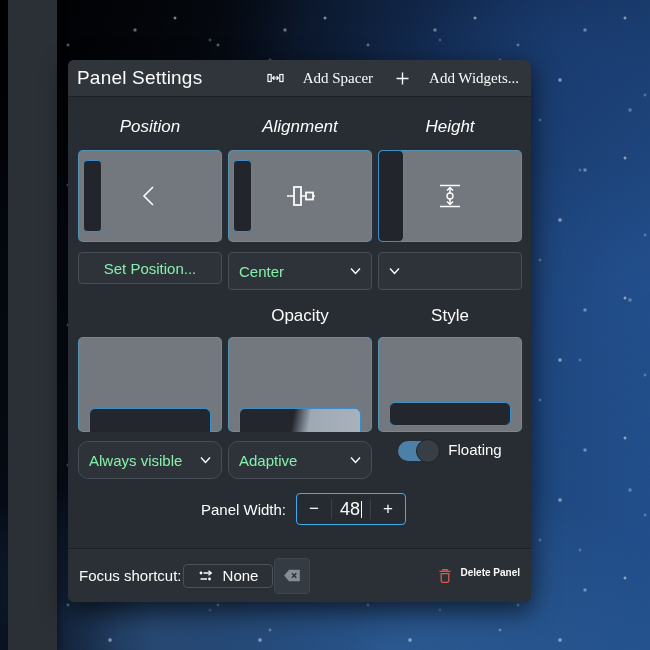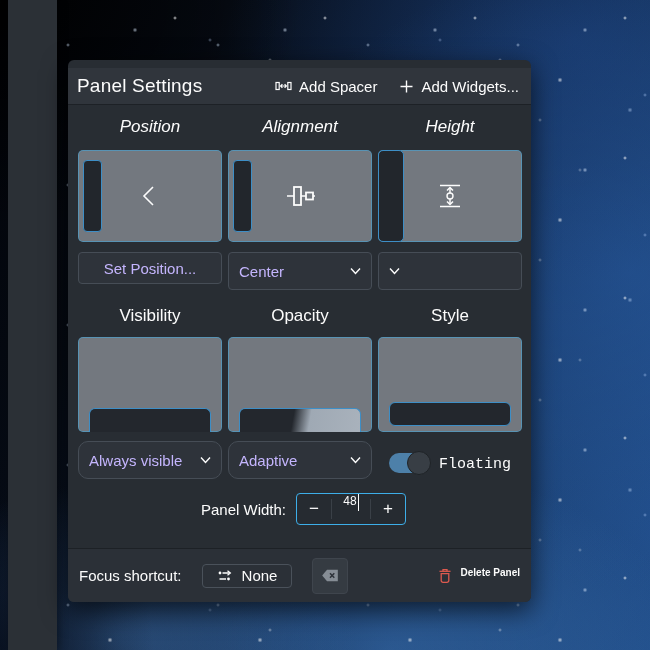--- a/index.html
+++ b/index.html
@@ -40,25 +40,25 @@
 
   
   .side-panel { position:absolute; left:8px; top:0; width:49px; height:650px;
     background:#2b3036; box-shadow:2px 0 8px rgba(0,0,0,.35); }
 
   
   .dialog { position:absolute; left:68px; top:60px; width:463px; height:542px;
     background:#282d33; border-radius:6px; overflow:hidden;
     box-shadow:0 8px 26px rgba(0,0,0,.65); font-size:15px; }
 
-  .dialog-header { position:absolute; left:0; right:0; top:8px; height:37px;
+  .dialog-header { position:absolute; left:0; right:0; top:0; height:37px;
     background:#30353c; border-bottom:1px solid #1d2126;
     display:flex; align-items:center; padding:0 12px 0 9px; }
   .dialog-title { font-size:19px; letter-spacing:.2px; }
-  .header-btn { display:flex; align-items:center; gap:7px; font-size:15px; cursor:default; }
+  .header-btn { display:flex; align-items:center; gap:19px; font-size:15px; cursor:default;font-family:Liberation Serif, serif; }
   .header-btn + .header-btn { margin-left:22px; }
   .push { margin-left:auto; }
 
   .col-label { position:absolute; width:144px; text-align:center; font-size:17px; line-height:22px; }
   .r1.col-label { top:56px;font-style:italic; } .r2.col-label { top:245px; }
   .c1 { left:10px; } .c2 { left:160px; } .c3 { left:310px; }
 
   .preview { position:absolute; width:144px; background:#73787f;
     border:1px solid rgba(61,174,233,.5); border-radius:5px; }
   .r1.preview { top:90px; height:92px; }
@@ -72,44 +72,44 @@
   .vis-bar { position:absolute; left:10px; right:10px; bottom:-1px; height:24px;
     background:#23272d; border:1px solid #3d8ec6; border-bottom:none; border-radius:6px 6px 0 0; }
   .opa-bar { position:absolute; left:10px; right:10px; bottom:-1px; height:24px;
     background:linear-gradient(100deg,#23272d 0%,#23272d 44%,#9fa9b4 58%,#a9b2bc 100%);
     border:1px solid #3d8ec6; border-bottom:none; border-radius:6px 6px 0 0; }
   .style-bar { position:absolute; left:10px; right:10px; bottom:5px; height:24px;
     background:#23272d; border:1px solid #3d8ec6; border-radius:6px; }
 
   .btn, .combo { position:absolute; width:144px; height:32px; background:#2e333a;
     border:1px solid #464d56; border-radius:4px; display:flex; align-items:center;
-    font-size:15px; color:#c4b5fd; cursor:default; }
+    font-size:15px; color:#86efac; cursor:default; }
   .r1c { top:192px; } .r2c { top:381px;border-radius:10px; }
   .btn { justify-content:center; }
   .combo { padding:18px 10px; }
   .combo .combo-label { flex:1; text-align:left; }
 
   .floating-wrap { position:absolute; top:381px; left:310px; width:144px; height:32px;
-    display:flex; align-items:flex-end; justify-content:center; gap:9px;font-family:Liberation Mono, monospace; }
+    display:flex; align-items:flex-start; justify-content:center; gap:9px; }
   .toggle { position:relative; width:41px; height:20px; background:#4d80a9; border-radius:10px; }
   .toggle .knob { position:absolute; right:-1px; top:-2px; width:24px; height:24px;
     background:#383e45; border:1px solid #1f2327; border-radius:50%; }
 
   .width-row { position:absolute; top:433px; left:8px; right:0; height:32px;
     display:flex; align-items:center; justify-content:center; gap:10px; }
   .spinbox { display:flex; align-items:stretch; width:110px; height:32px;
     border:1px solid var(--accent); border-radius:4px; background:#262b31; }
   .spin-btn { width:34px; display:flex; align-items:center; justify-content:center; font-size:17px; }
   .spin-sep { width:1px; background:#3a4047; margin:5px 0; }
-  .spin-value { flex:1; display:flex; justify-content:center; font-size:12px; }
+  .spin-value { flex:1; display:flex; align-items:center; justify-content:center; font-size:18px; }
   .caret { width:1px; height:17px; background:#fcfcfc; margin-left:1px; }
 
   .dialog-footer { position:absolute; left:0; right:0; top:488px; height:54px;
     border-top:1px solid #1d2126; background:#2b3037;
-    display:flex; align-items:center; gap:20px; padding:0 11px; }
+    display:flex; align-items:center; gap:1px; padding:0 11px; }
   .shortcut-btn { height:24px; padding:0 14px; border:1px solid #4a515a; border-radius:4px;
     display:flex; align-items:center; gap:9px; font-size:15px; background:transparent; }
   .clear-btn { width:36px; height:36px; background:#353b42; border:1px solid #3f454d;
     border-radius:4px; display:flex; align-items:center; justify-content:center; }
   .delete-btn { margin-left:auto; display:flex; align-items:flex-start; gap:8px; font-size:10px;font-weight:bold; }
 
   svg { display:block; }
   .stroke-w { stroke:#fcfcfc; fill:none; }
   .trash-icon path { stroke:var(--danger); fill:none; }
 </style>
@@ -193,21 +193,20 @@
     </span>
   </div>
   <div class="combo r1c c3">
     <span>
       <svg width="11" height="8" viewBox="0 0 11 8">
           <polyline class="stroke-w" stroke-width="1.4" points="1,1.5 5.5,6.5 10,1.5"></polyline>
         </svg>
     </span>
   </div>
 
-  <div class="col-label r2 c1">Visibility</div>
   <div class="col-label r2 c2">Opacity</div>
   <div class="col-label r2 c3">Style</div>
 
   <div class="preview r2 c1">
     <div class="vis-bar"></div>
   </div>
   <div class="preview r2 c2">
     <div class="opa-bar"></div>
   </div>
   <div class="preview r2 c3">

